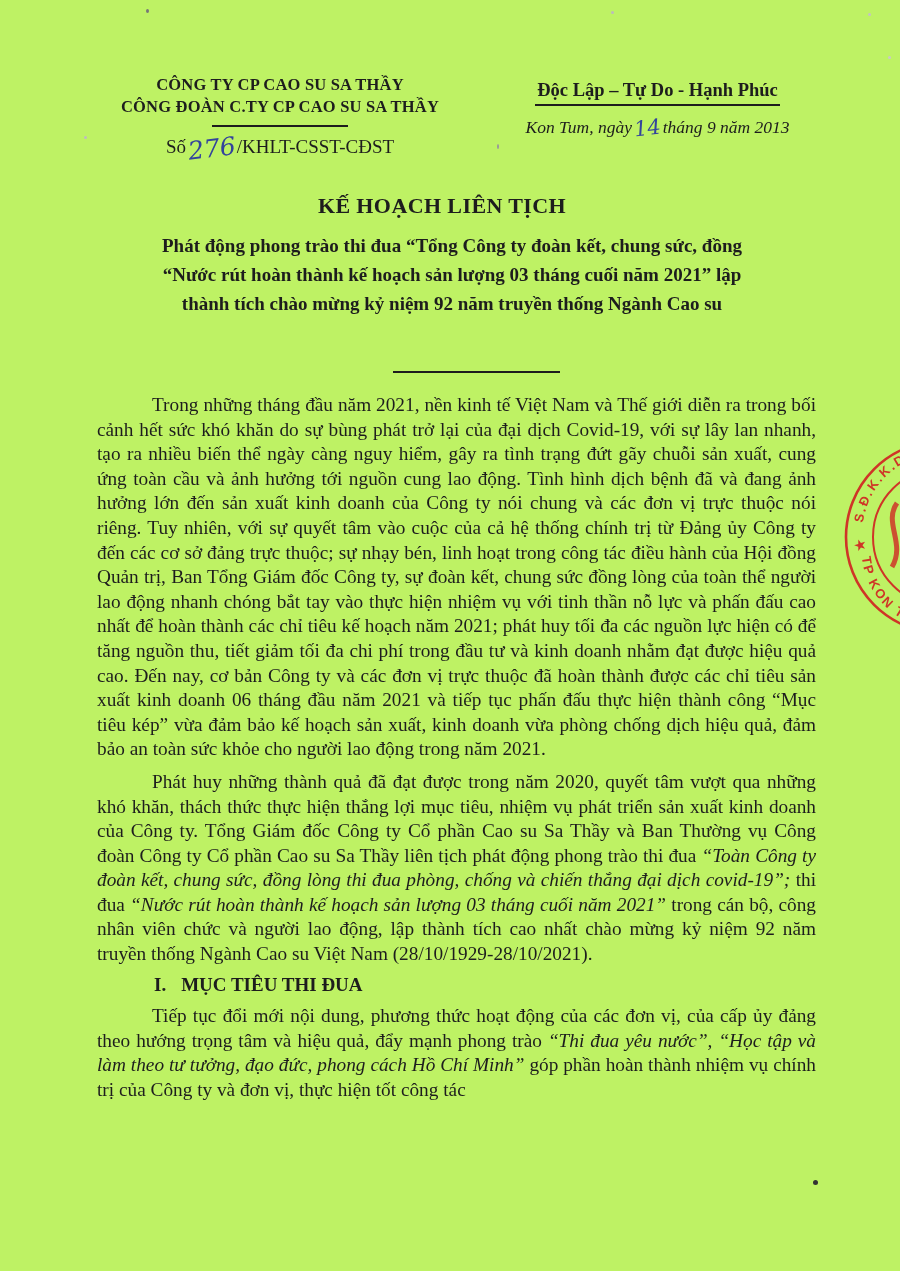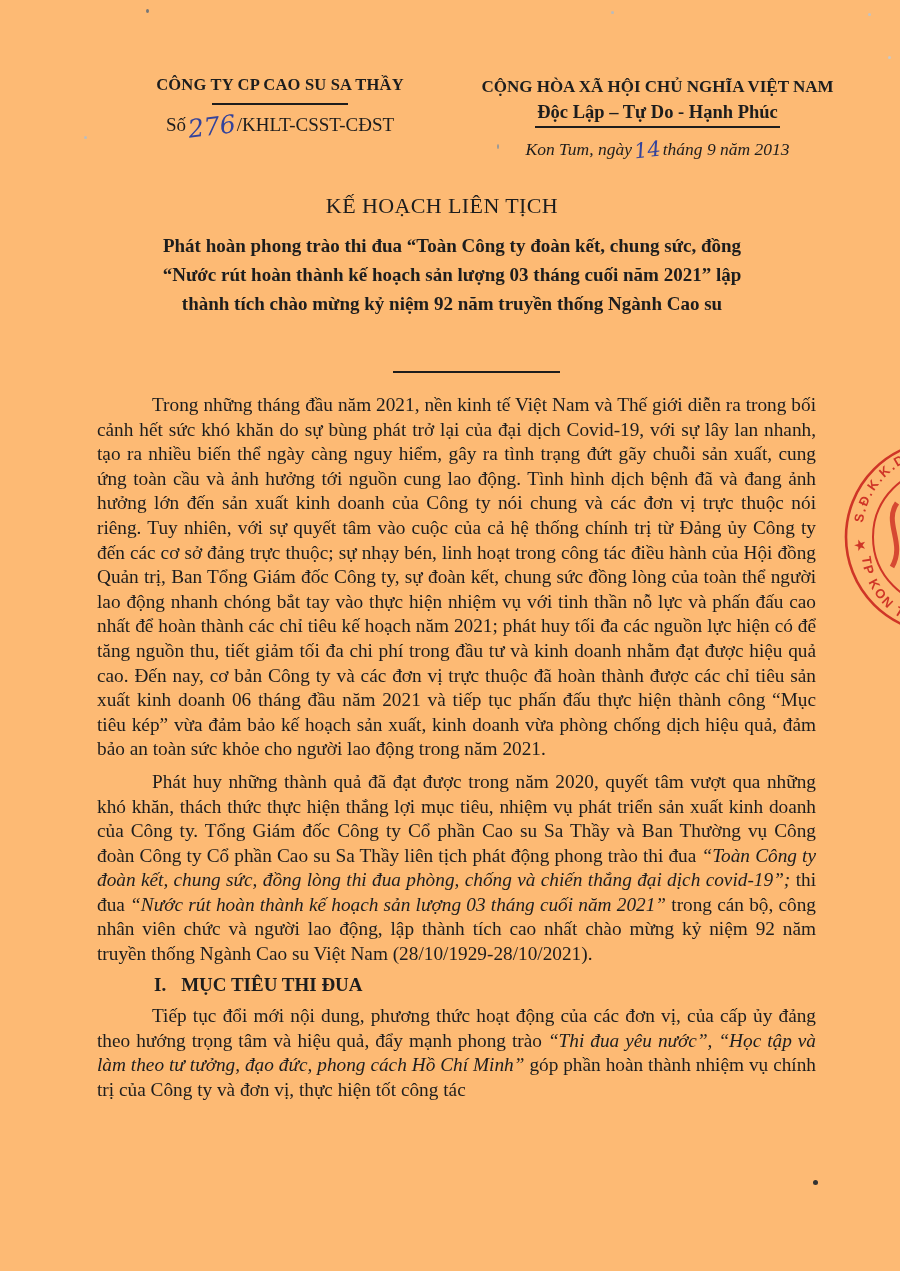--- a/index.html
+++ b/index.html
@@ -1,37 +1,37 @@
 <!DOCTYPE html>
 <html><head>
 <meta charset="utf-8">
 <style>
   html,body{margin:0;padding:0;background:#e8e8e8;}
   .page{
-    position:relative;width:900px;height:1271px;background:#fdba74;
+    position:relative;width:900px;height:1271px;background:#bef264;
     font-family:"Liberation Serif","DejaVu Serif",serif;color:#1d1d1d;
     overflow:hidden;margin:0 auto;
   }
   
   .hdr-left{position:absolute;left:112px;top:74px;width:336px;text-align:center;}
   .hdr-left .l1,.hdr-left .l2{font-weight:bold;font-size:16.5px;line-height:22px;letter-spacing:.2px;}
   .hdr-rule{width:136px;border-top:2.2px solid #1d1d1d;margin:7px auto 0 auto;}
   .doc-no{font-size:19px;margin-top:9px;}
   .hdr-right{position:absolute;left:455px;top:76px;width:405px;text-align:center;}
   .hdr-right .l1{font-weight:bold;font-size:17px;line-height:22px;}
   .hdr-right .l2{display:inline-block;font-weight:bold;font-size:18.5px;line-height:24px;
     border-bottom:2.2px solid #1d1d1d;padding:0 2px 2px 2px;margin-top:2px;}
   .dateline{font-style:italic;font-size:17.5px;margin-top:11px;text-align:center;}
   .hand{font-family:"DejaVu Serif",serif;font-style:italic;color:#33439c;display:inline-block;
     transform:rotate(-7deg);position:relative;}
   .hand-no{font-size:25px;top:4px;margin:0 1px 0 2px;line-height:0;}
   .hand-day{font-size:21px;top:2px;margin:0 2px;line-height:0;}
   
   .title{position:absolute;left:0;top:193px;width:884px;text-align:center;
-    font-weight:normal;font-size:22px;letter-spacing:.4px;}
+    font-weight:bold;font-size:22px;letter-spacing:.4px;}
   .subtitle{position:absolute;left:118px;top:231px;width:668px;text-align:center;
     font-weight:bold;font-size:19px;line-height:29px;}
   .title-rule{position:absolute;left:393px;top:371px;width:167px;border-top:2.4px solid #1d1d1d;}
   
   .body{position:absolute;left:97px;top:393px;width:719px;
     font-size:19.3px;line-height:24.6px;text-align:justify;}
   .body p{margin:0 0 8px 0;text-indent:55px;}
   .body p.p2{margin-bottom:6px;}
   .it{font-style:italic;}
   .sec-heading{font-weight:bold;font-size:19px;margin:4px 0 7px 57px;text-indent:0;
@@ -57,33 +57,33 @@
   <div class="speck s1"></div>
   <div class="speck s2"></div>
   <div class="speck s3"></div>
   <div class="speck s4"></div>
   <div class="speck s5"></div>
   <div class="speck s6"></div>
   <div class="speck s7"></div>
 
   <div class="hdr-left">
     <div class="l1">CÔNG TY CP CAO SU SA THẦY</div>
+    <div class="l2">CÔNG ĐOÀN C.TY CP CAO SU SA THẦY</div>
     <div class="hdr-rule"></div>
     <div class="doc-no"><span>Số</span><span class="hand hand-no">276</span><span>/KHLT-CSST-CĐST</span></div>
   </div>
 
   <div class="hdr-right">
-    <div class="l1">CỘNG HÒA XÃ HỘI CHỦ NGHĨA VIỆT NAM</div>
     <div><span class="l2">Độc Lập – Tự Do - Hạnh Phúc</span></div>
     <div class="dateline"><span>Kon Tum, ngày</span><span class="hand hand-day">14</span><span>tháng 9 năm 2013</span></div>
   </div>
 
   <div class="title">KẾ HOẠCH LIÊN TỊCH</div>
   <div class="subtitle">
-    <div>Phát hoàn phong trào thi đua “Toàn Công ty đoàn kết, chung sức, đồng</div>
+    <div>Phát động phong trào thi đua “Tổng Công ty đoàn kết, chung sức, đồng</div>
     <div>“Nước rút hoàn thành kế hoạch sản lượng 03 tháng cuối năm 2021” lập</div>
     <div>thành tích chào mừng kỷ niệm 92 năm truyền thống Ngành Cao su</div>
   </div>
   <div class="title-rule"></div>
 
   <div class="body">
     <p><span>Trong những tháng đầu năm 2021, nền kinh tế Việt Nam và Thế giới diễn ra trong bối cảnh hết sức khó khăn do sự bùng phát trở lại của đại dịch Covid-19, với sự lây lan nhanh, tạo ra nhiều biến thể ngày càng nguy hiểm, gây ra tình trạng đứt gãy chuỗi sản xuất, cung ứng toàn cầu và ảnh hưởng tới nguồn cung lao động. Tình hình dịch bệnh đã và đang ảnh hưởng lớn đến sản xuất kinh doanh của Công ty nói chung và các đơn vị trực thuộc nói riêng. Tuy nhiên, với sự quyết tâm vào cuộc của cả hệ thống chính trị từ Đảng ủy Công ty đến các cơ sở đảng trực thuộc; sự nhạy bén, linh hoạt trong công tác điều hành của Hội đồng Quản trị, Ban Tổng Giám đốc Công ty, sự đoàn kết, chung sức đồng lòng của toàn thể người lao động nhanh chóng bắt tay vào thực hiện nhiệm vụ với tinh thần nỗ lực và phấn đấu cao nhất để hoàn thành các chỉ tiêu kế hoạch năm 2021; phát huy tối đa các nguồn lực hiện có để tăng nguồn thu, tiết giảm tối đa chi phí trong đầu tư và kinh doanh nhằm đạt được hiệu quả cao. Đến nay, cơ bản Công ty và các đơn vị trực thuộc đã hoàn thành được các chỉ tiêu sản xuất kinh doanh 06 tháng đầu năm 2021 và tiếp tục phấn đấu thực hiện thành công “Mục tiêu kép” vừa đảm bảo kế hoạch sản xuất, kinh doanh vừa phòng chống dịch hiệu quả, đảm bảo an toàn sức khỏe cho người lao động trong năm 2021.</span></p>
     <p class="p2"><span>Phát huy những thành quả đã đạt được trong năm 2020, quyết tâm vượt qua những khó khăn, thách thức thực hiện thắng lợi mục tiêu, nhiệm vụ phát triển sản xuất kinh doanh của Công ty. Tổng Giám đốc Công ty Cổ phần Cao su Sa Thầy và Ban Thường vụ Công đoàn Công ty Cổ phần Cao su Sa Thầy liên tịch phát động phong trào thi đua </span><span class="it">“Toàn Công ty đoàn kết, chung sức, đồng lòng thi đua phòng, chống và chiến thắng đại dịch covid-19”;</span><span> thi đua </span><span class="it">“Nước rút hoàn thành kế hoạch sản lượng 03 tháng cuối năm 2021”</span><span> trong cán bộ, công nhân viên chức và người lao động, lập thành tích cao nhất chào mừng kỷ niệm 92 năm truyền thống Ngành Cao su Việt Nam (28/10/1929-28/10/2021).</span></p>
     <div class="sec-heading"><span class="num">I.</span><span>MỤC TIÊU THI ĐUA</span></div>
     <p><span>Tiếp tục đổi mới nội dung, phương thức hoạt động của các đơn vị, của cấp ủy đảng theo hướng trọng tâm và hiệu quả, đẩy mạnh phong trào </span><span class="it">“Thi đua yêu nước”, “Học tập và làm theo tư tưởng, đạo đức, phong cách Hồ Chí Minh”</span><span> góp phần hoàn thành nhiệm vụ chính trị của Công ty và đơn vị, thực hiện tốt công tác</span></p>

